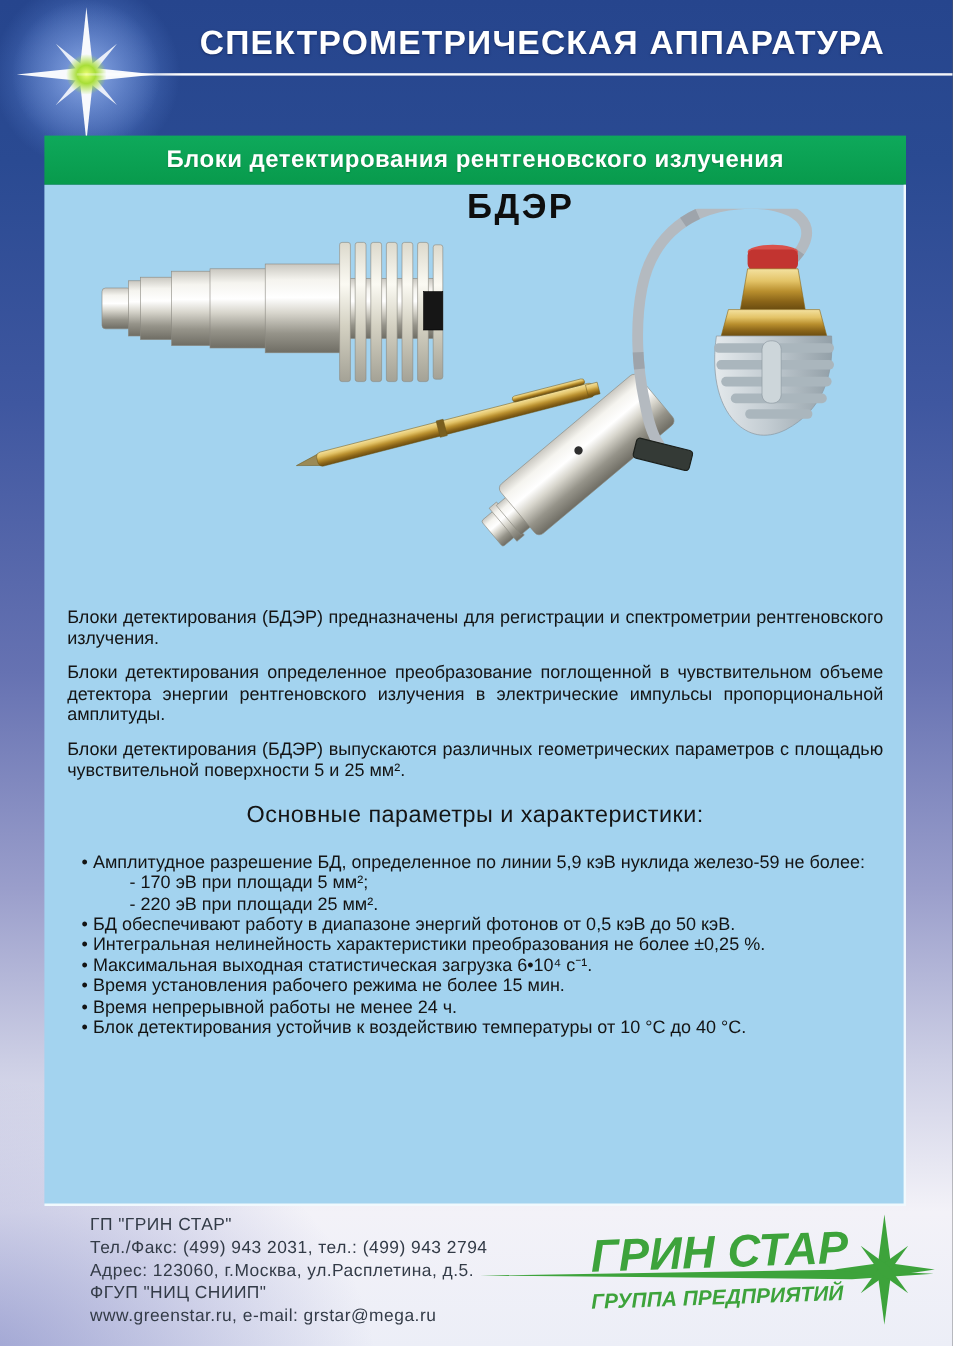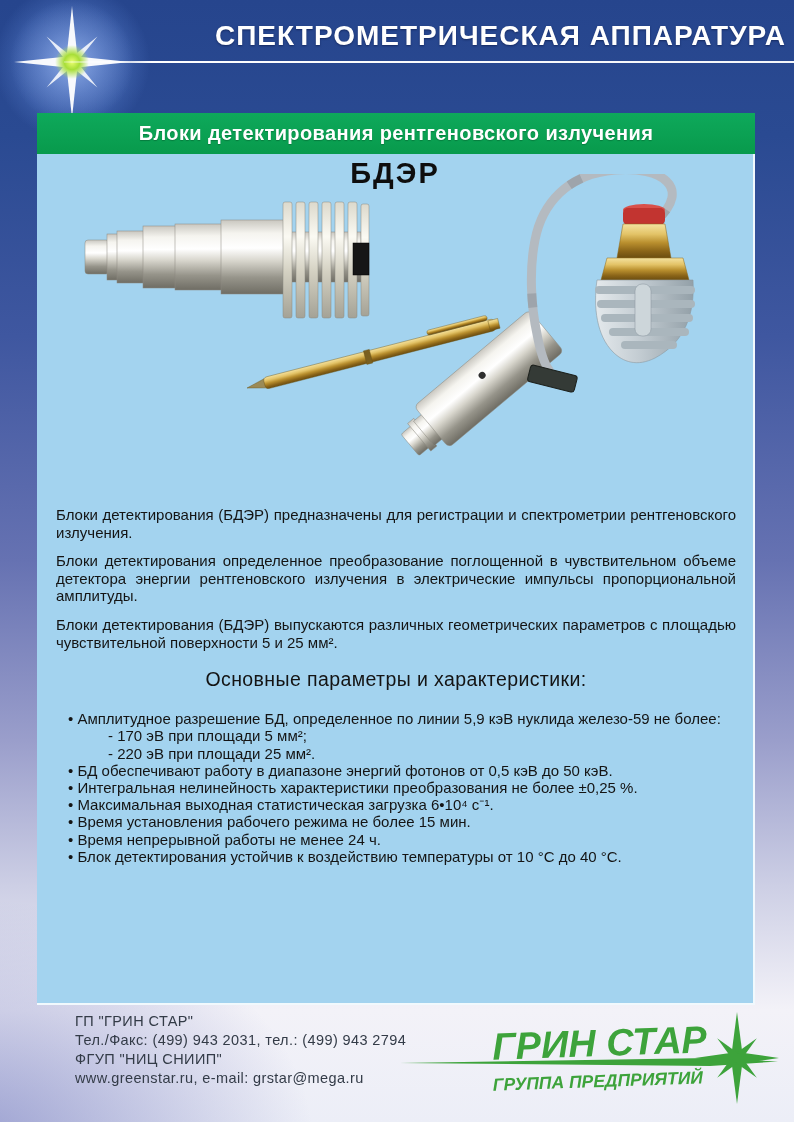--- a/index.html
+++ b/index.html
@@ -7,42 +7,42 @@
     position:relative; width:794px; height:1122px; margin:0 auto; overflow:hidden;
     font-family:"Liberation Sans", sans-serif;
     background:
       radial-gradient(circle 100px at 72px 62px, rgba(140,178,245,.60), rgba(100,140,220,.28) 55%, rgba(100,140,220,0) 78%),
       radial-gradient(ellipse 480px 340px at -4% 102%, rgba(86,94,176,.55), rgba(86,94,176,0) 72%),
       linear-gradient(180deg, #26458d 0%, #2a4a92 12%, #3f57a0 30%, #6672b2 50%, #9a9ecb 66%, #cdcfe5 79%, #f3f2f8 90%, #eceef7 100%);
   }
   
   .page-title {
     position:absolute; top:20px; left:118px; right:8px; margin:0;
-    text-align:right; font-size:28px; font-weight:bold; color:#ffffff;
+    text-align:center; font-size:28px; font-weight:bold; color:#ffffff;
     letter-spacing:1px; text-shadow:0 1px 2px rgba(8,18,60,.55); white-space:nowrap;
   }
   .header-line { position:absolute; top:61px; left:64px; right:0; height:2px;
     background:linear-gradient(90deg, rgba(255,255,255,.25), #ffffff 12%, rgba(255,255,255,.95)); }
   .star-logo { position:absolute; top:0; left:6px; width:132px; height:132px; }
   
   .banner {
     position:absolute; top:113px; left:37px; width:718px; height:41px;
     background:linear-gradient(180deg,#0ea95b,#089a4c);
     display:flex; align-items:center; justify-content:center;
   }
   .banner-title { color:#fff; font-size:20px; font-weight:bold; letter-spacing:.4px;
     text-shadow:0 1px 1px rgba(0,60,30,.35); }
   
   .panel {
     position:absolute; top:154px; left:37px; width:718px; height:851px;
     background:#a3d3ef; box-sizing:border-box;
     border-right:2px solid rgba(255,255,255,.85); border-bottom:2px solid rgba(255,255,255,.85);
   }
   .product-name { position:absolute; top:3px; left:0; width:100%; margin:0;
-    text-align:center; font-size:29px; font-weight:bold; color:#0e0e0e; letter-spacing:2px; }
+    text-align:center; font-size:29px; font-weight:bold; color:#0e0e0e; letter-spacing:2px;padding-left:39px; }
   .photos { position:absolute; top:20px; left:0; width:718px; height:312px; }
   .content { position:absolute; top:352px; left:19px; right:17px; color:#141414; }
   .content p { margin:0 0 11px; font-size:15px; line-height:17.6px; text-align:justify; }
   .specs-heading { margin:17px 0 19px; text-align:center; font-size:19.5px; font-weight:normal;
     letter-spacing:.4px; color:#141414; }
   .spec { font-size:15px; line-height:17.2px; padding-left:12px; }
   .spec.sub { padding-left:52px; }
   
   .contacts { position:absolute; left:75px; top:1012px; font-size:14.5px; line-height:19px;
     color:#333b47; letter-spacing:.4px; }
@@ -190,20 +190,21 @@
         <div class="spec">• Время непрерывной работы не менее 24 ч.</div>
         <div class="spec">• Блок детектирования устойчив к воздействию температуры от 10 °С до 40 °С.</div>
       </div>
     </div>
   </div>
 
   <div>
     <div class="contacts">
       <div>ГП "ГРИН СТАР"</div>
       <div>Тел./Факс: (499) 943 2031, тел.: (499) 943 2794</div>
+      <div>Адрес: 123060, г.Москва, ул.Расплетина, д.5.</div>
       <div>ФГУП "НИЦ СНИИП"</div>
       <div>www.greenstar.ru, e-mail: grstar@mega.ru</div>
     </div>
 
     <svg class="logo-svg" viewBox="0 0 390 112">
       <text class="logo-text" x="200" y="48" text-anchor="middle" font-size="38" fill="#3da33b" transform="rotate(-2 200 48)">ГРИН СТАР</text>
       <polygon points="0,55 310,50 378,53.5 310,58" fill="#3da33b"></polygon>
       <g fill="#3da33b">
         <polygon points="337,4 343,50 337,96 331,50"></polygon>
         <polygon points="295,50 337,44 379,50 337,56"></polygon>

